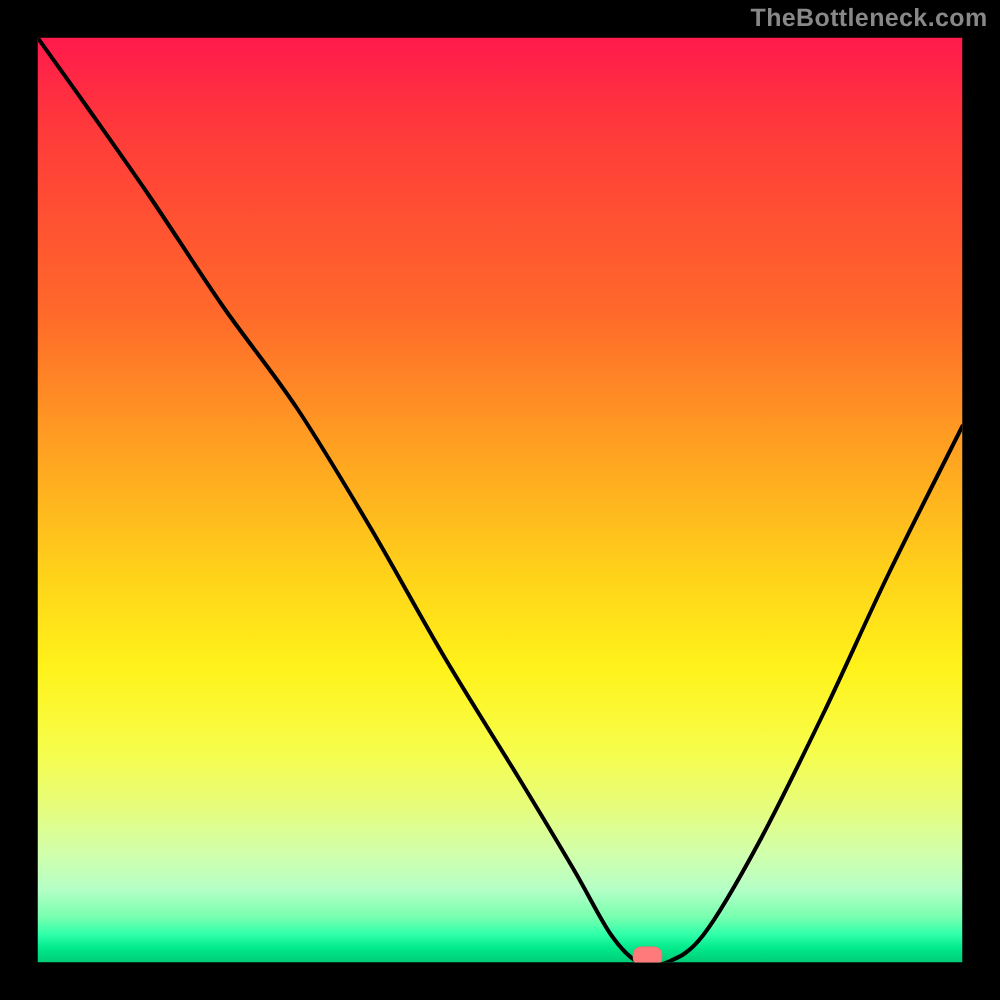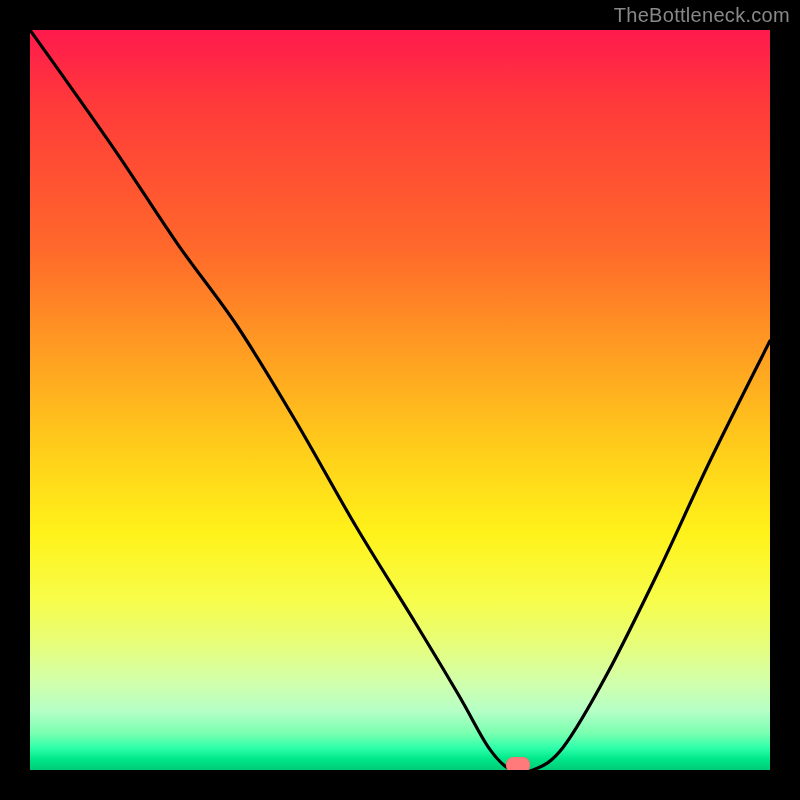--- a/index.html
+++ b/index.html
@@ -16,21 +16,21 @@
     width: 800px;
     height: 800px;
     background: #000;
   }
   .watermark {
     position: absolute;
     top: 4px;
     right: 10px;
     color: #888;
     font-size: 20px;
-    font-weight: 400;
+    font-weight: 700;
     letter-spacing: 0.3px;
     z-index: 5;
   }
   .plot-area {
     position: absolute;
     left: 30px;
     top: 30px;
     width: 740px;
     height: 740px;
     overflow: hidden;

